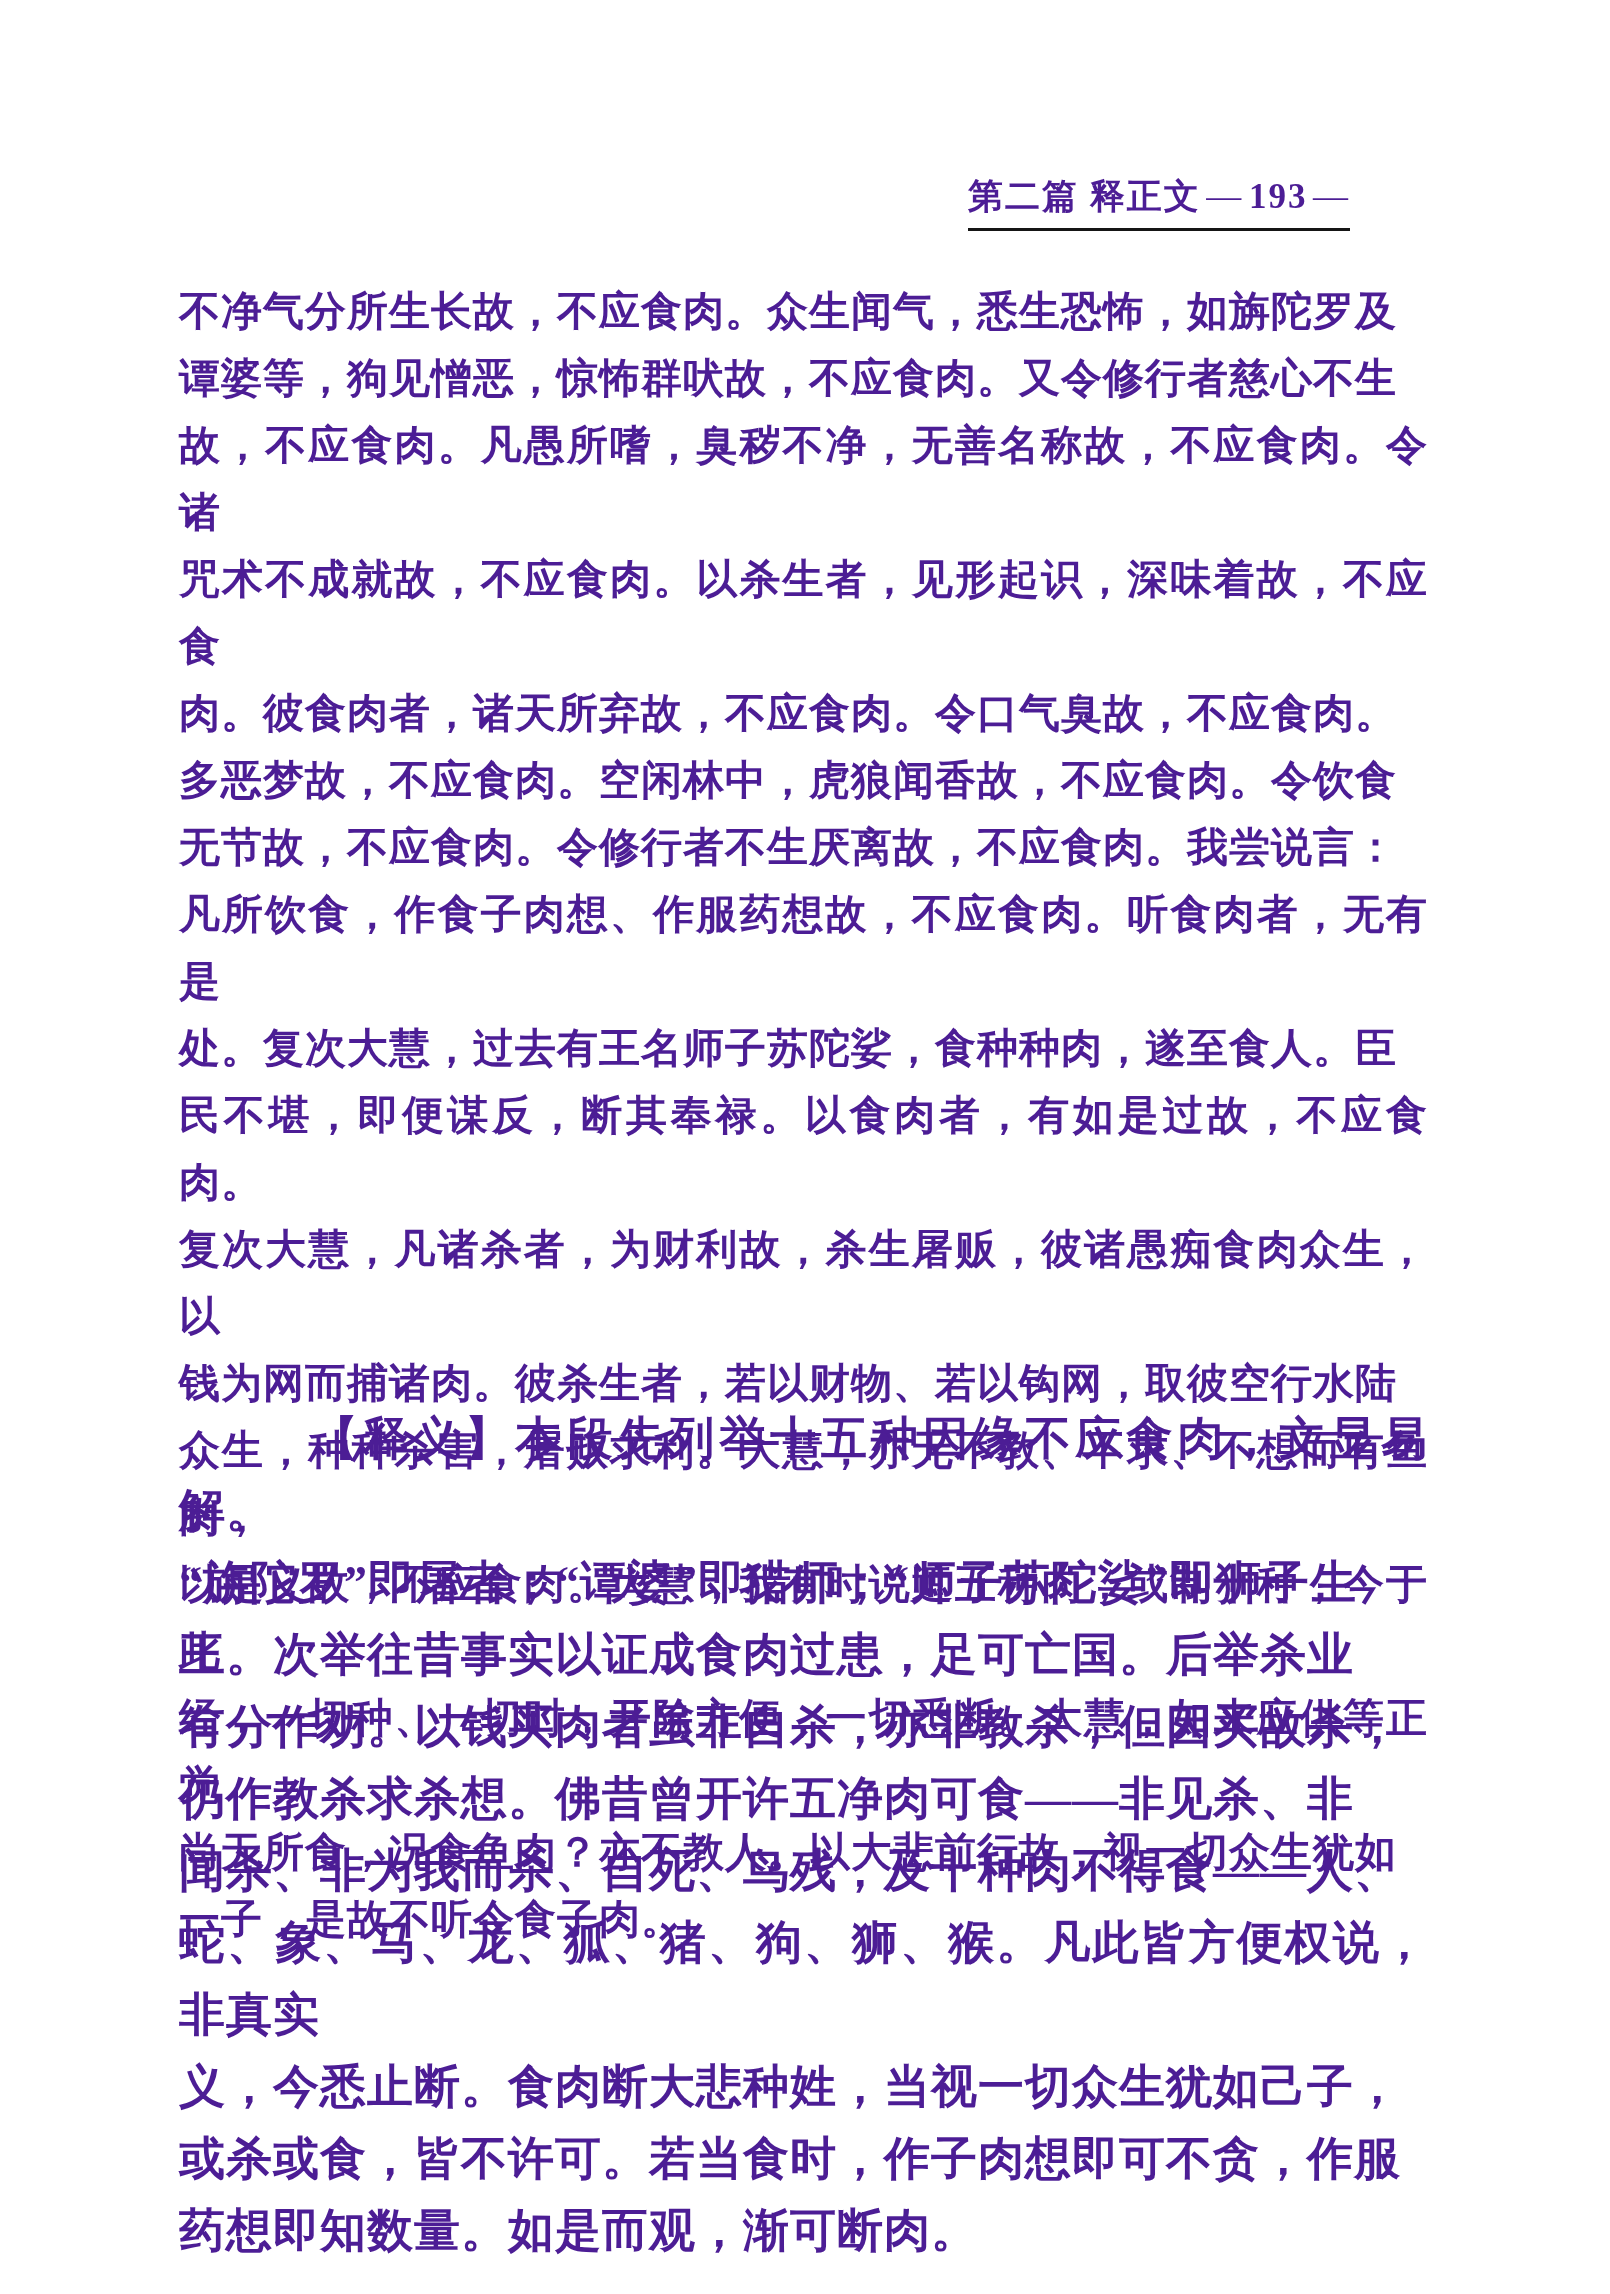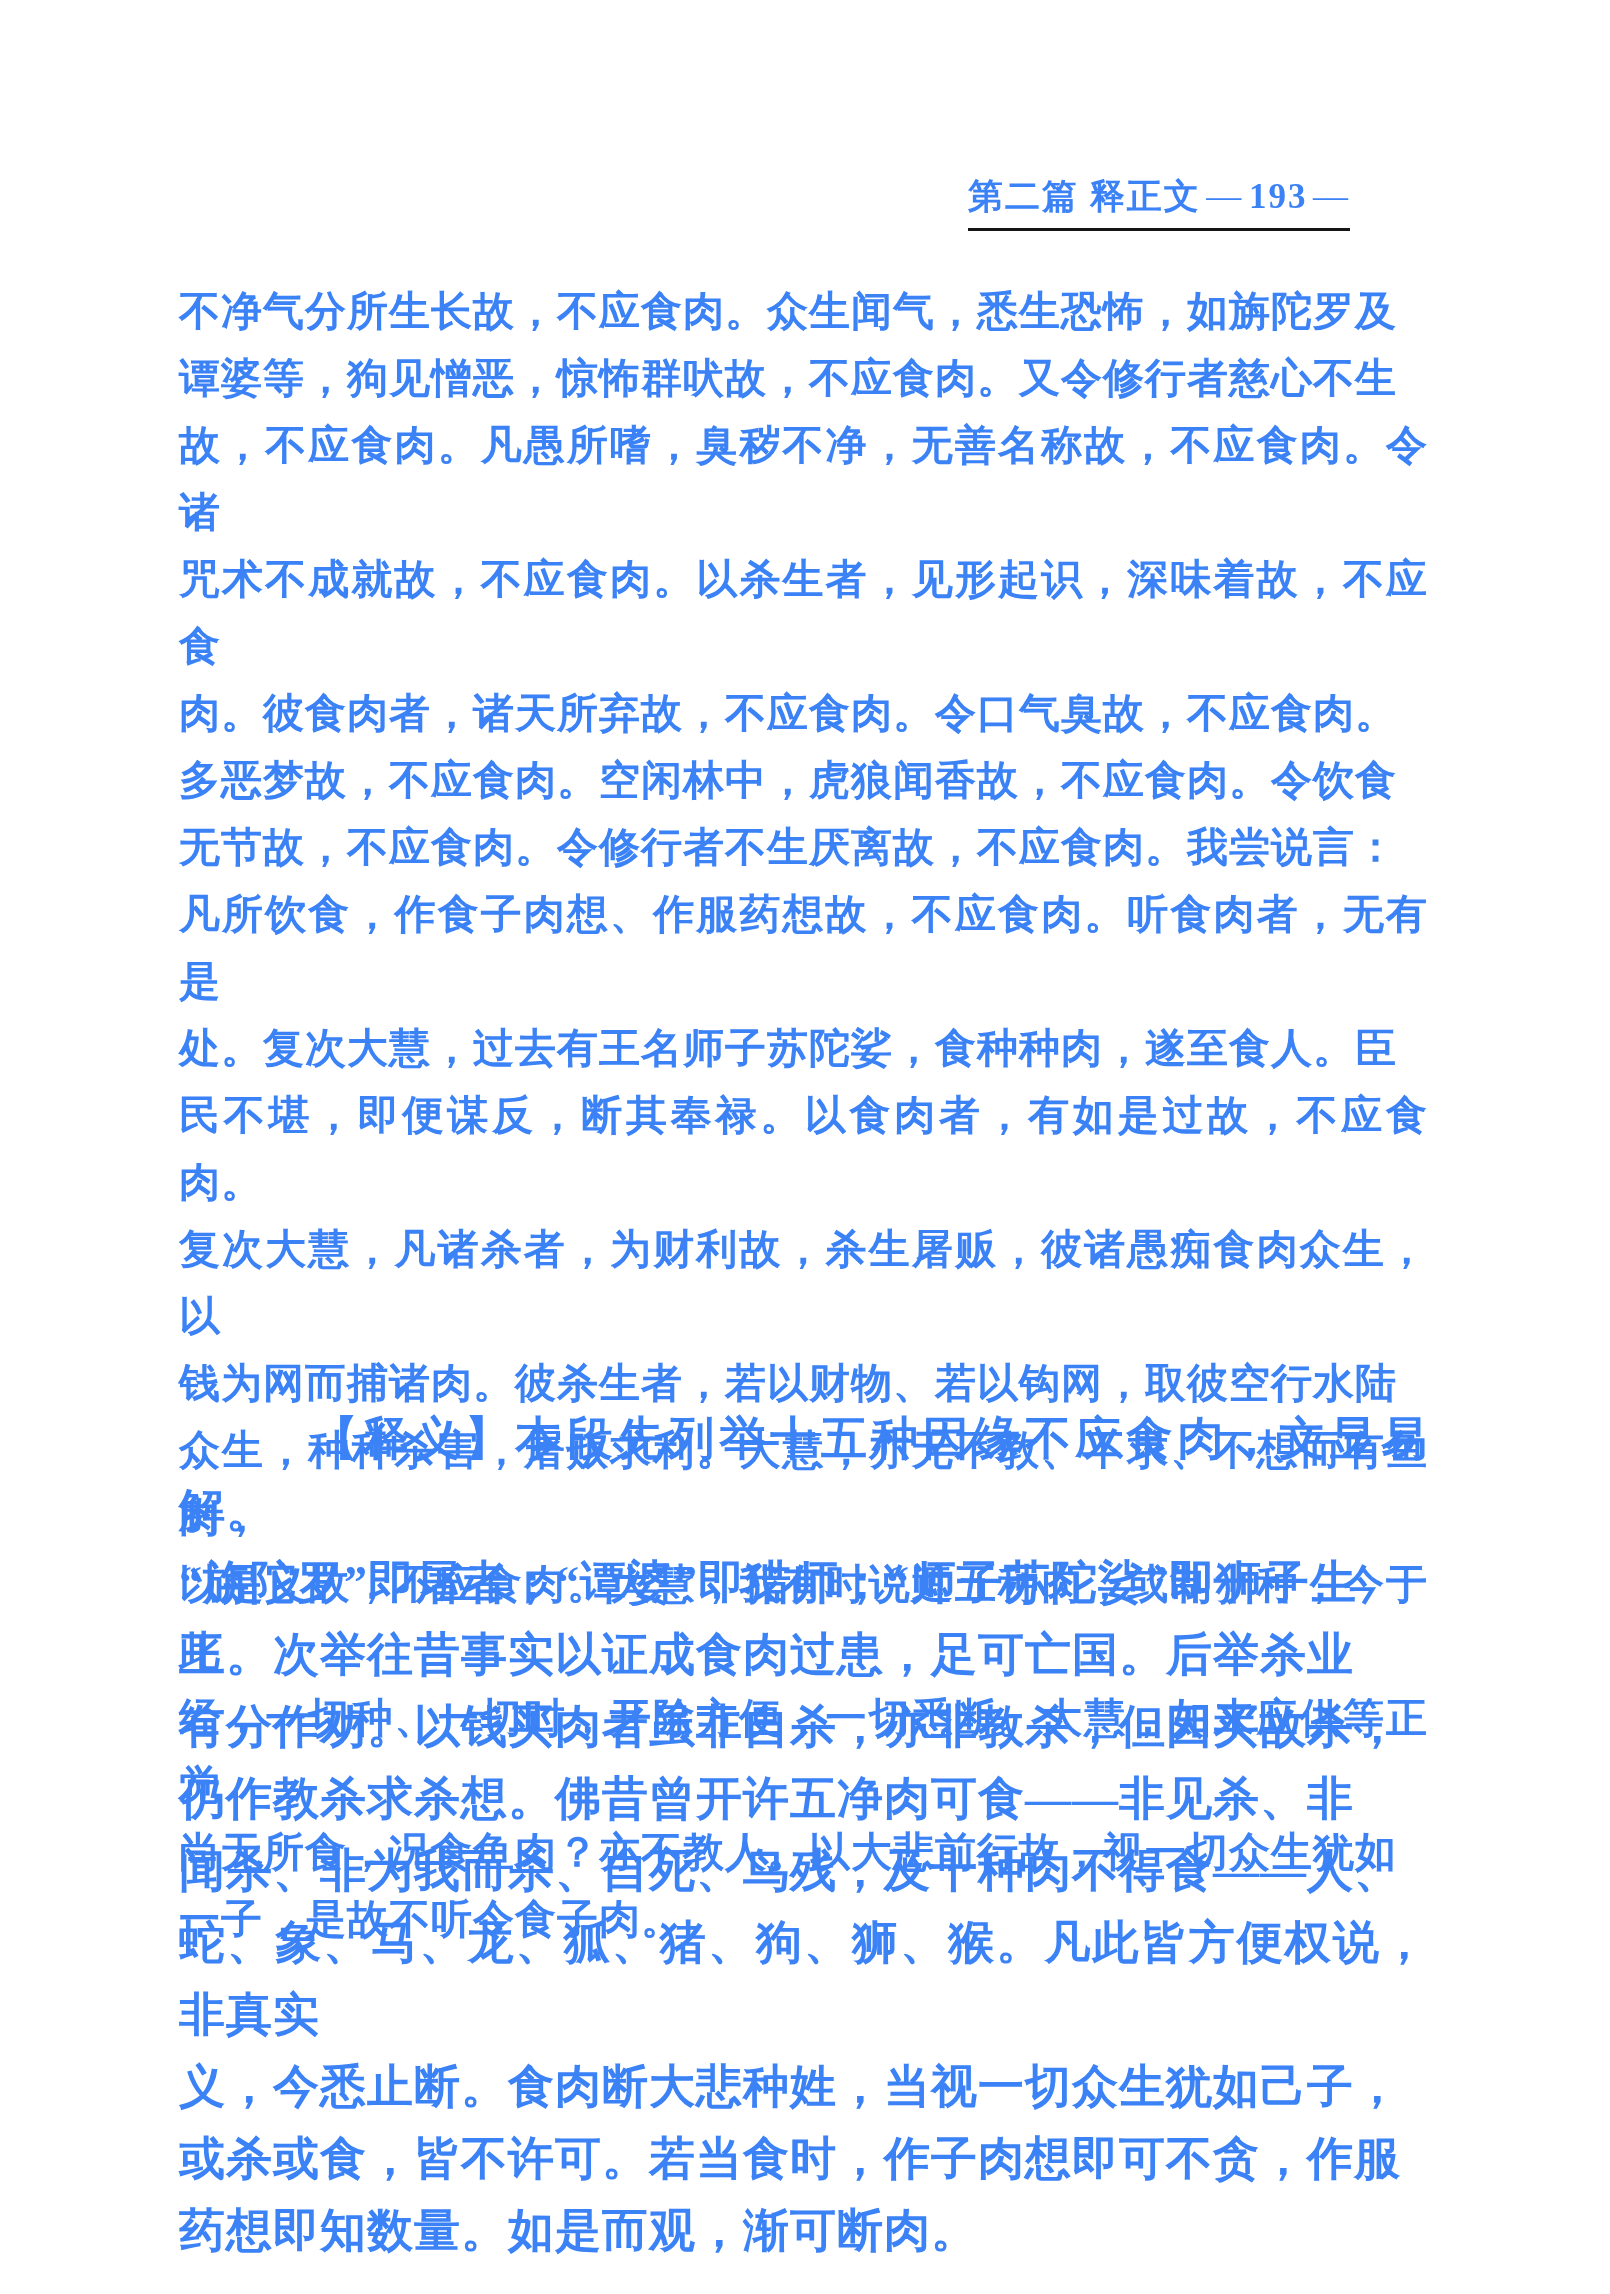--- a/index.html
+++ b/index.html
@@ -7,21 +7,21 @@
     padding: 0;
     background: #e8e8e8;
   }
   .page {
     position: relative;
     width: 1611px;
     height: 2294px;
     background: #ffffff;
     overflow: hidden;
     font-family: "Liberation Serif", serif;
-    color: #3b82f6;
+    color: #4c1d95;
   }
   .running-head {
     position: absolute;
     left: 968px;
     top: 177px;
     width: 382px;
     padding-bottom: 11.8px;
     border-bottom: 3px solid #151515;
     display: flex;
     align-items: baseline;

